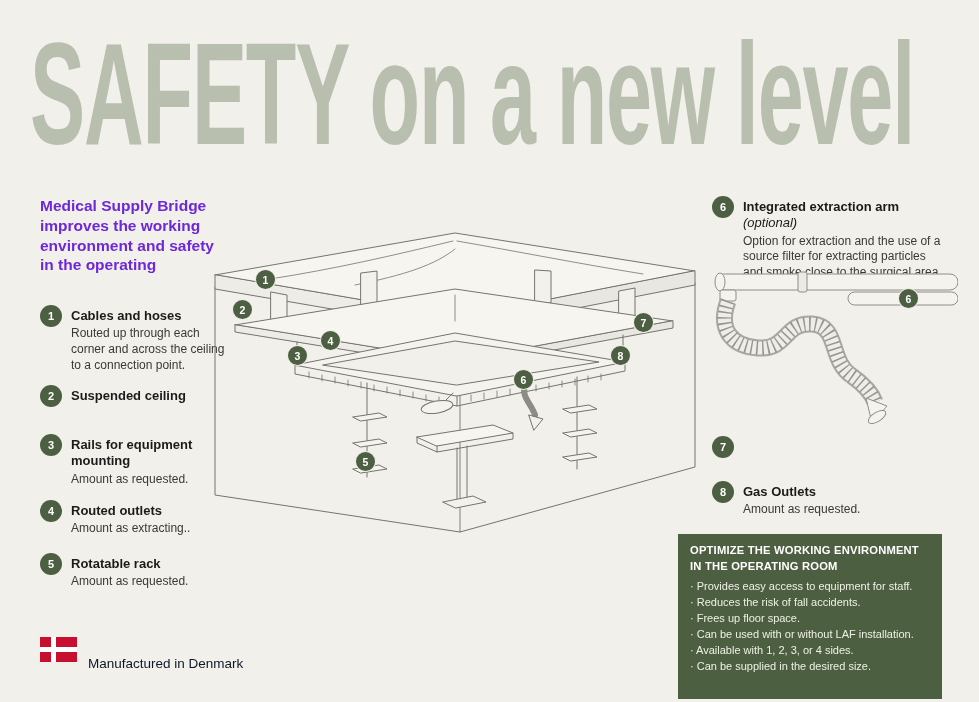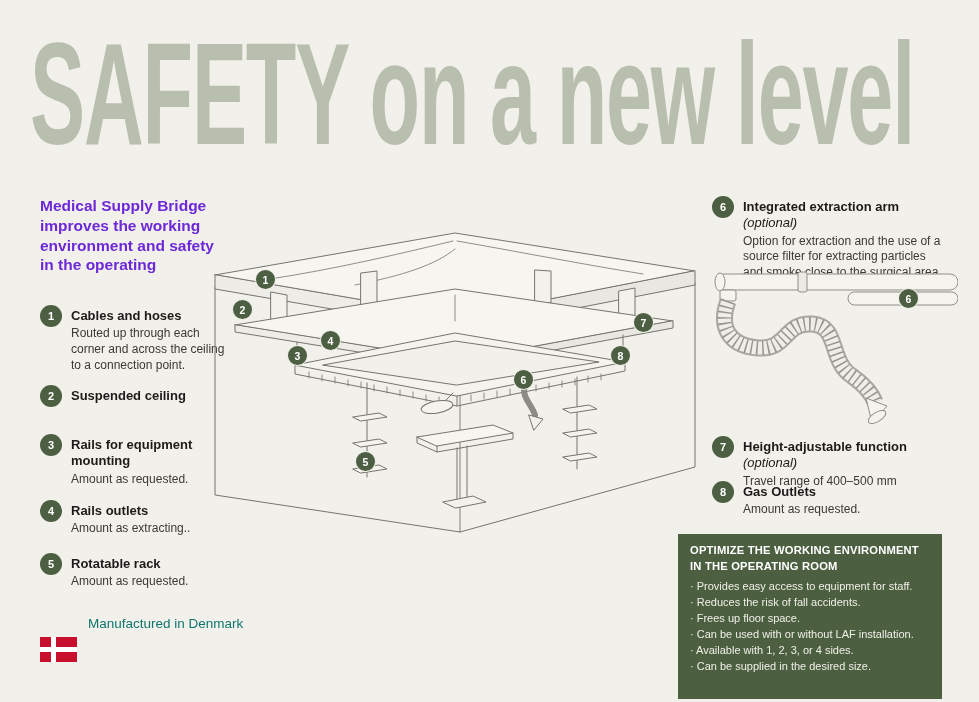--- a/index.html
+++ b/index.html
@@ -44,21 +44,21 @@
     position:absolute;left:678px;top:534px;width:264px;box-sizing:border-box;
     background:#4d5f41;color:#fff;padding:9px 12px 24px 12px;
   }
   .ohead{font-weight:700;font-size:11.2px;line-height:1.4;letter-spacing:0.2px;}
   .obullets{margin-top:5px;}
   .obullet{font-size:11px;line-height:1.45;color:#eef0e6;}
 
   .flag{position:absolute;left:40px;top:637px;width:37px;height:25px;background:#c8102e;}
   .flag .v{position:absolute;left:11px;top:0;width:5px;height:100%;background:#fff;}
   .flag .h{position:absolute;left:0;top:10px;width:100%;height:5px;background:#fff;}
-  .mfg{position:absolute;left:88px;top:616px;font-size:13.5px;color:#0f766e;}
+  .mfg{position:absolute;left:88px;top:656px;font-size:13.5px;color:#0f172a;}
 
   svg{display:block;}
 </style>
 </head>
 <body>
 
 <div class="poster">
 
   <div class="main-title">SAFETY on a new level</div>
 
@@ -81,21 +81,21 @@
   <div class="fitem" style="left:40px;top:434px;">
     <div class="badge">3</div>
     <div class="txt">
       <div class="ftitle">Rails for equipment mounting</div>
       <div class="fdesc">Amount as requested.</div>
     </div>
   </div>
   <div class="fitem" style="left:40px;top:500px;">
     <div class="badge">4</div>
     <div class="txt">
-      <div class="ftitle">Rails outlets</div>
+      <div class="ftitle">Routed outlets</div>
       <div class="fdesc">Amount as extracting..</div>
     </div>
   </div>
   <div class="fitem" style="left:40px;top:553px;">
     <div class="badge">5</div>
     <div class="txt">
       <div class="ftitle">Rotatable rack</div>
       <div class="fdesc">Amount as requested.</div>
     </div>
   </div>
@@ -199,24 +199,20 @@
         <path d="M28 43 C18 70 30 88 58 90 C88 92 84 64 112 66 C140 68 128 102 152 118 C166 128 172 136 175 144" stroke="#96958f" stroke-width="14" stroke-dasharray="1.5 4"></path>
       </g>
       <polygon points="166,140 187,148 172,165" fill="#f4f3ee" stroke="#8f8e88"></polygon>
       <ellipse cx="177" cy="159" rx="10" ry="4.5" transform="rotate(-32 177 159)" fill="#f4f3ee" stroke="#8f8e88"></ellipse>
     </svg>
     <div class="dbadge" style="left:198px;top:30px;">6</div>
   </div>
 
   <div class="fitem ritem" style="left:712px;top:436px;">
     <div class="badge">7</div>
-    <div class="txt">
-      <div class="ftitle"><span>Height-adjustable function</span> <span class="sfx">(optional)</span></div>
-      <div class="fdesc">Travel range of 400–500 mm</div>
-    </div>
   </div>
   <div class="fitem ritem" style="left:712px;top:481px;">
     <div class="badge">8</div>
     <div class="txt">
       <div class="ftitle"><span>Gas Outlets</span></div>
       <div class="fdesc">Amount as requested.</div>
     </div>
   </div>
 
   <div class="obox">

